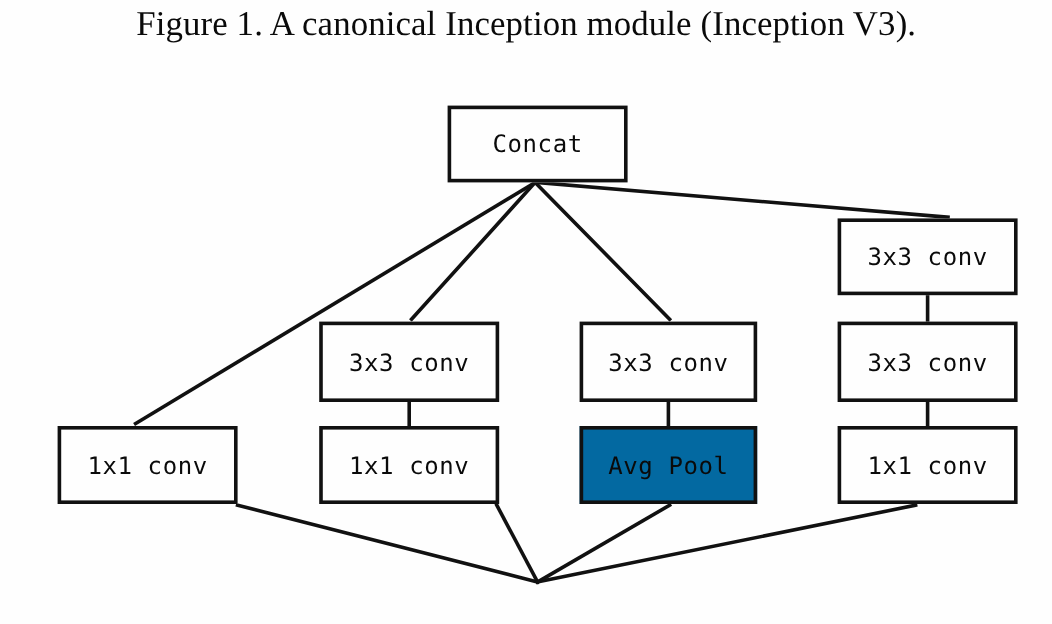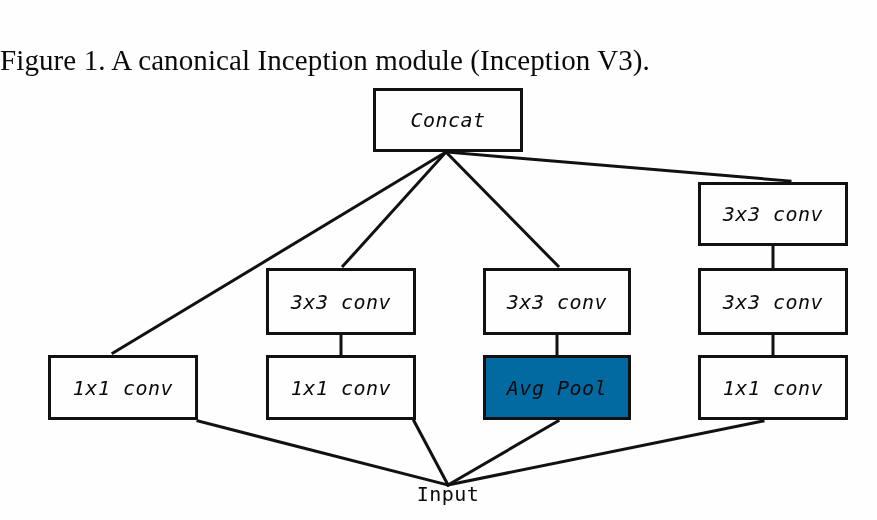--- a/index.html
+++ b/index.html
@@ -13,26 +13,26 @@
     height: 520px;
     background: #fefefe;
     overflow: hidden;
     font-family: "Liberation Sans", sans-serif;
   }
   #caption {
     position: absolute;
     left: 0;
     top: 4px;
     width: 877px;
+    text-align: center;
     font-family: "Liberation Serif", serif;
     font-size: 29px;
     color: #0a0a0a;
     letter-spacing: 0.1px;
     white-space: nowrap;
-    margin-top: 40px;
   }
   svg.edges {
     position: absolute;
     left: 0;
     top: 0;
     width: 877px;
     height: 520px;
     pointer-events: none;
   }
   .node {
@@ -40,21 +40,20 @@
     box-sizing: border-box;
     background: #fefefe;
     border: 3px solid #111111;
     display: flex;
     align-items: center;
     justify-content: center;
     font-family: "DejaVu Sans Mono", "Liberation Mono", monospace;
     font-size: 20px;
     color: #0a0a0a;
     letter-spacing: 0.5px;
-    font-style: italic;
   }
   .node-label {
     display: block;
     line-height: 1;
     white-space: nowrap;
   }
   #input-label {
     position: absolute;
     font-family: "DejaVu Sans Mono", "Liberation Mono", monospace;
     font-size: 20px;
@@ -111,15 +110,14 @@
         <span class="node-label">3x3 conv</span>
       </div>
       <div class="node" style="left: 698px; top: 268px; width: 150px; height: 67px; border-color: rgb(17, 17, 17); background: rgb(254, 254, 254);">
         <span class="node-label">3x3 conv</span>
       </div>
       <div class="node" style="left: 698px; top: 355px; width: 150px; height: 65px; border-color: rgb(17, 17, 17); background: rgb(254, 254, 254);">
         <span class="node-label">1x1 conv</span>
       </div>
     </div>
 
-  <div id="input-label" style="left: 388px; top: 482px; width: 120px;">Input</div>
 
 </div>
 
 </body></html>

